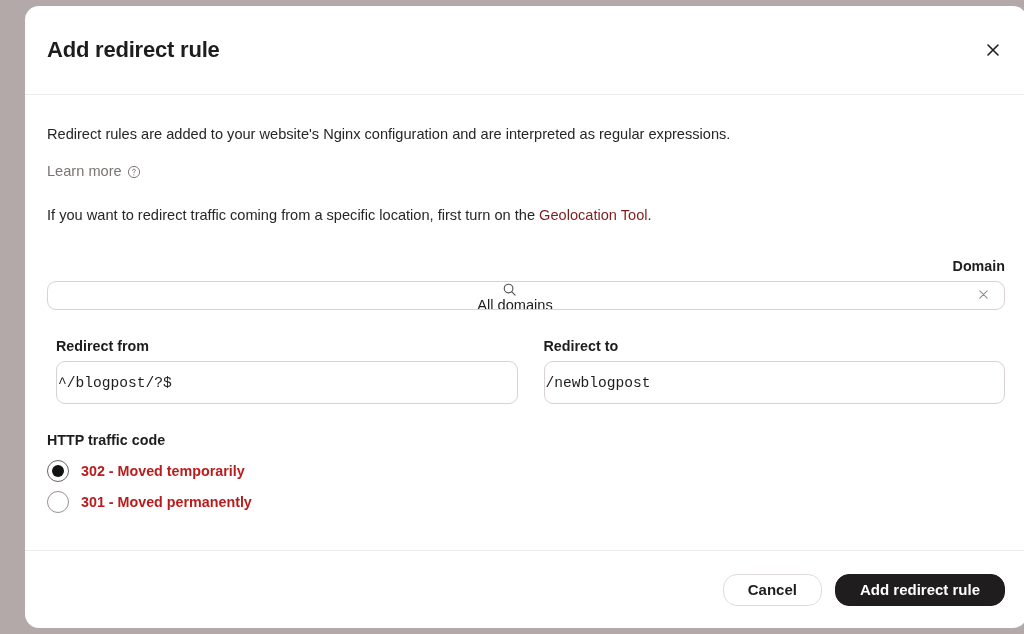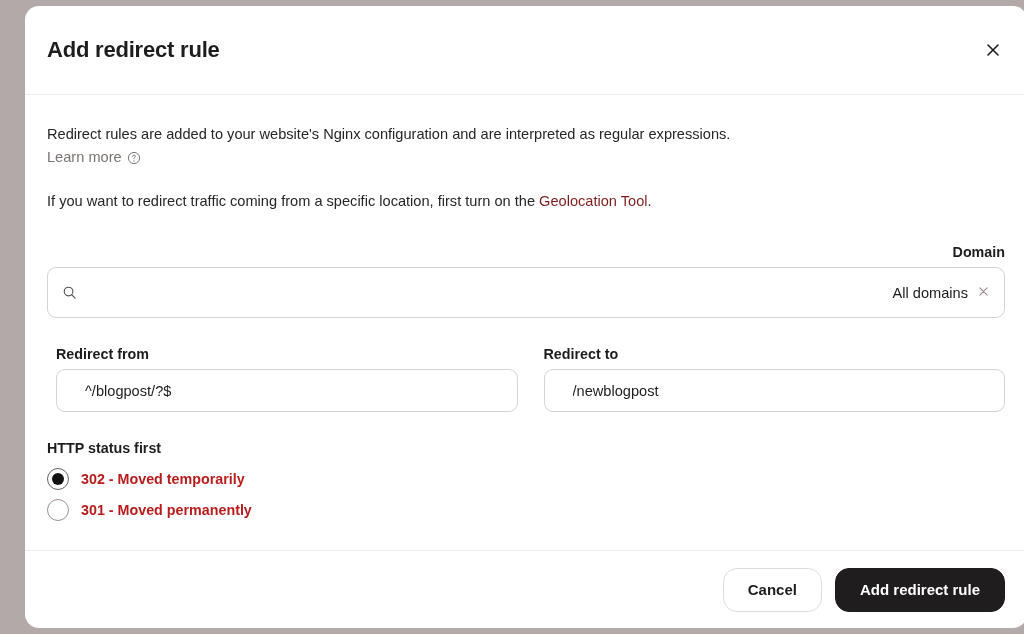--- a/index.html
+++ b/index.html
@@ -86,20 +86,21 @@
 
   .learn-more {
     display: inline-flex;
     align-items: center;
     gap: 5px;
     font-size: 14.6px;
     color: #7a7472;
     text-decoration: none;
     cursor: pointer;
     line-height: 23px;
+    margin-top: 14px;
   }
 
   .help-icon {
     display: inline-flex;
     width: 14px;
     height: 14px;
     color: #7a7472;
   }
 
   .desc-2 {
@@ -120,27 +121,28 @@
     font-weight: bold;
     color: #1d1d1d;
     margin-bottom: 7px;
   }
 
   
   .domain-group { margin-top: 31px; text-align: right; }
 
   .domain-input-wrap {
     position: relative;
-    height: 51px;
+    height: 29px;
     border: 1px solid #d8d2d1;
     border-radius: 9px;
     background: #fff;
     display: flex;
     align-items: center;
     padding: 0 36px 0 14px;
+    flex-direction: column;
   }
 
   .search-icon {
     flex: 0 0 auto;
     width: 15px;
     height: 15px;
     color: #55504f;
     margin-right: 11px;
     display: flex;
     align-items: center;
@@ -177,24 +179,24 @@
     gap: 17px;
   }
   .redirect-col { flex: 1 1 0; min-width: 0; margin-left: 9px; }
 
   .text-input {
     height: 43px;
     width: 100%;
     border: 1px solid #d8d2d1;
     border-radius: 9px;
     background: #fff;
-    font-family: Liberation Sans, sans-serif;
-    font-size: 14.6px;
-    color: #1d1d1d;
-    padding: 0 28px;
+    font-family: Liberation Mono, monospace;
+    font-size: 14.6px;
+    color: #1d1d1d;
+    padding: 0 1px;
     outline: none;
   }
   .text-input::placeholder { color: #9b9492; }
 
   
   .status-group { margin-top: 28px; }
 
   .radio-row {
     display: flex;
     align-items: center;
@@ -240,21 +242,21 @@
     gap: 13px;
     padding: 0 22px;
   }
 
   .btn {
     font-family: "Liberation Sans", sans-serif;
     font-size: 15px;
     font-weight: bold;
     border-radius: 14px;
     cursor: pointer;
-    height: 44px;
+    height: 32px;
     display: inline-flex;
     align-items: center;
     justify-content: center;
     white-space: nowrap;
   }
 
   .btn-secondary {
     background: #ffffff;
     border: 1px solid #e0dbda;
     color: #1d1d1d;
@@ -335,21 +337,21 @@
         <input class="text-input" type="text" value="^/blogpost/?$" placeholder="^/blogpost/?$" style="">
       </div>
       <div class="redirect-col">
         <div class="field-label">Redirect to</div>
         <input class="text-input" type="text" value="/newblogpost" placeholder="/newblogpost" style="">
       </div>
     </div>
 
     
     <div class="status-group">
-      <div class="field-label">HTTP status first</div>
+      <div class="field-label">HTTP traffic code</div>
 
       <div class="radio-row">
         <span class="radio-outer checked">
           <span class="radio-dot"></span>
         </span>
         <span class="radio-label">302 - Moved temporarily</span>
       </div>
 
       <div class="radio-row">
         <span class="radio-outer">

